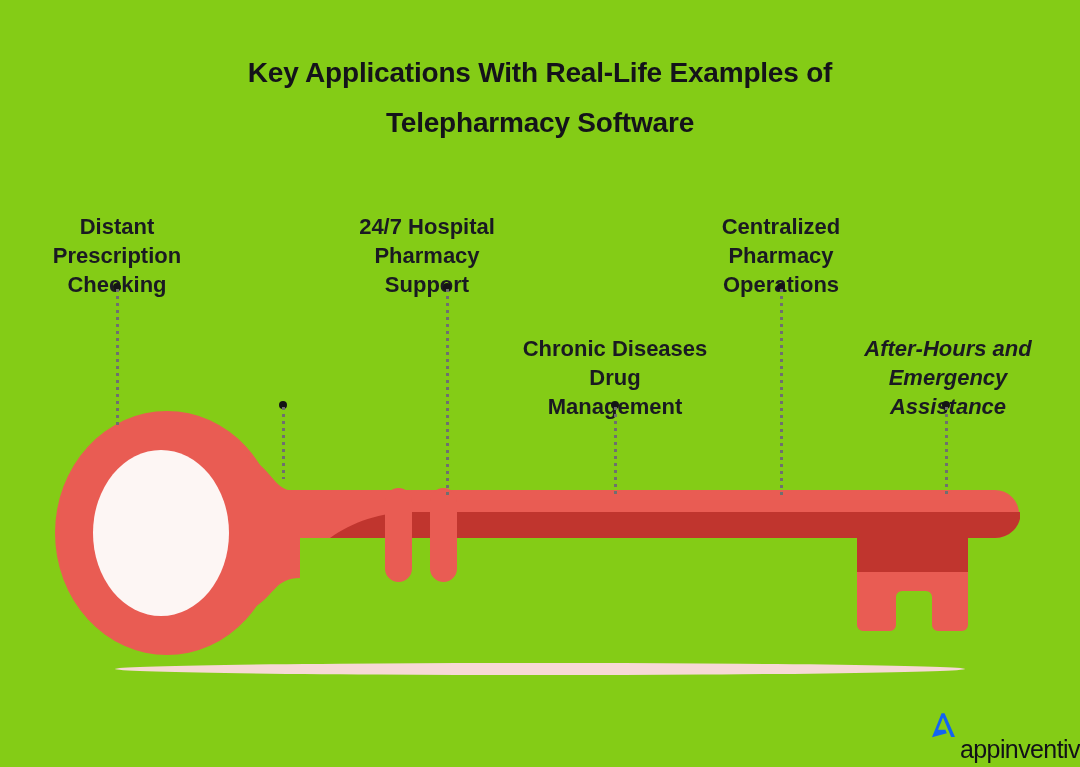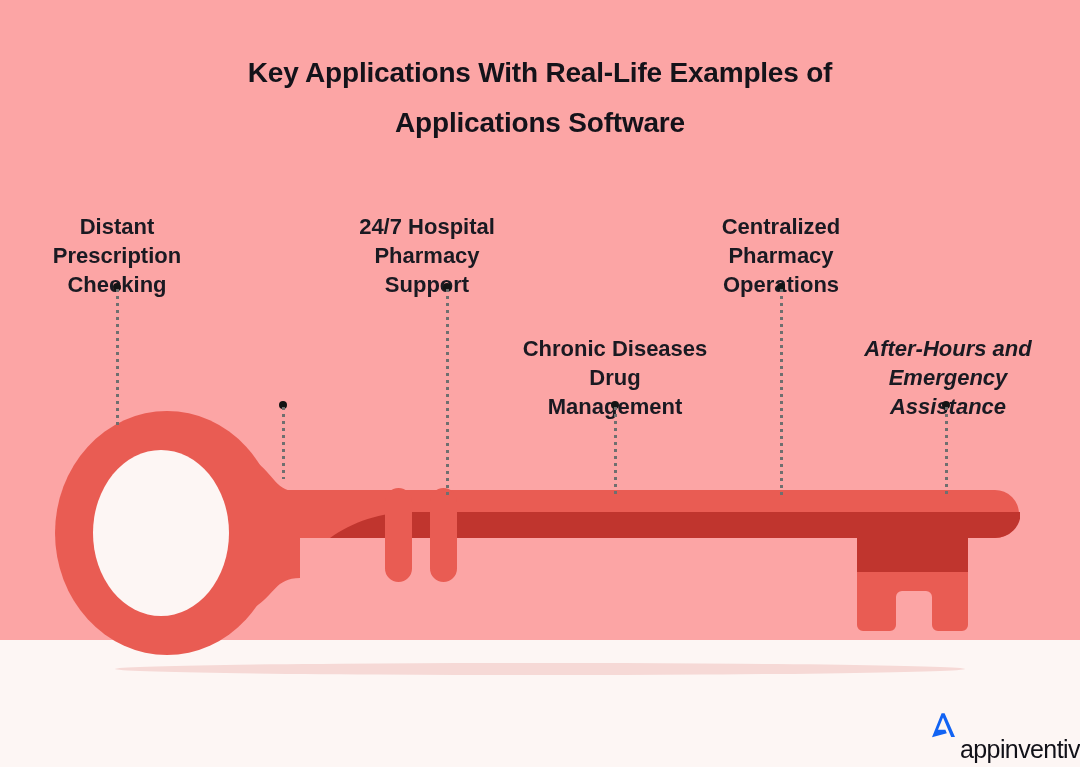--- a/index.html
+++ b/index.html
@@ -11,22 +11,22 @@
     width: 1080px;
     height: 767px;
     background: #fdf6f4;
     font-family: "Liberation Sans", sans-serif;
     overflow: hidden;
     position: relative;
   }
   #canvas {
     position: relative;
     width: 1080px;
-    height: 640px;
-    background: #fca5a5;
+    height: 767px;
+    background: #84cc16;
   }
 
   
   .title-block {
     position: absolute;
     left: 0;
     top: 48px;
     width: 1080px;
     text-align: center;
   }
@@ -103,21 +103,21 @@
     margin-top: 47px;
   }
 </style>
 </head>
 <body>
 
 <div id="canvas">
 
   <div class="title-block">
     <span class="title-line">Key Applications With Real-Life Examples of</span>
-    <span class="title-line">Applications Software</span>
+    <span class="title-line">Telepharmacy Software</span>
   </div>
 
   <svg id="key-svg" width="1080" height="767" viewBox="0 0 1080 767" aria-hidden="true">
 
     <ellipse cx="540" cy="669" rx="425" ry="6" fill="#f6d9d6"></ellipse>
 
     <defs>
 
       <clipPath id="shaftClip">
         <path d="M262,486

